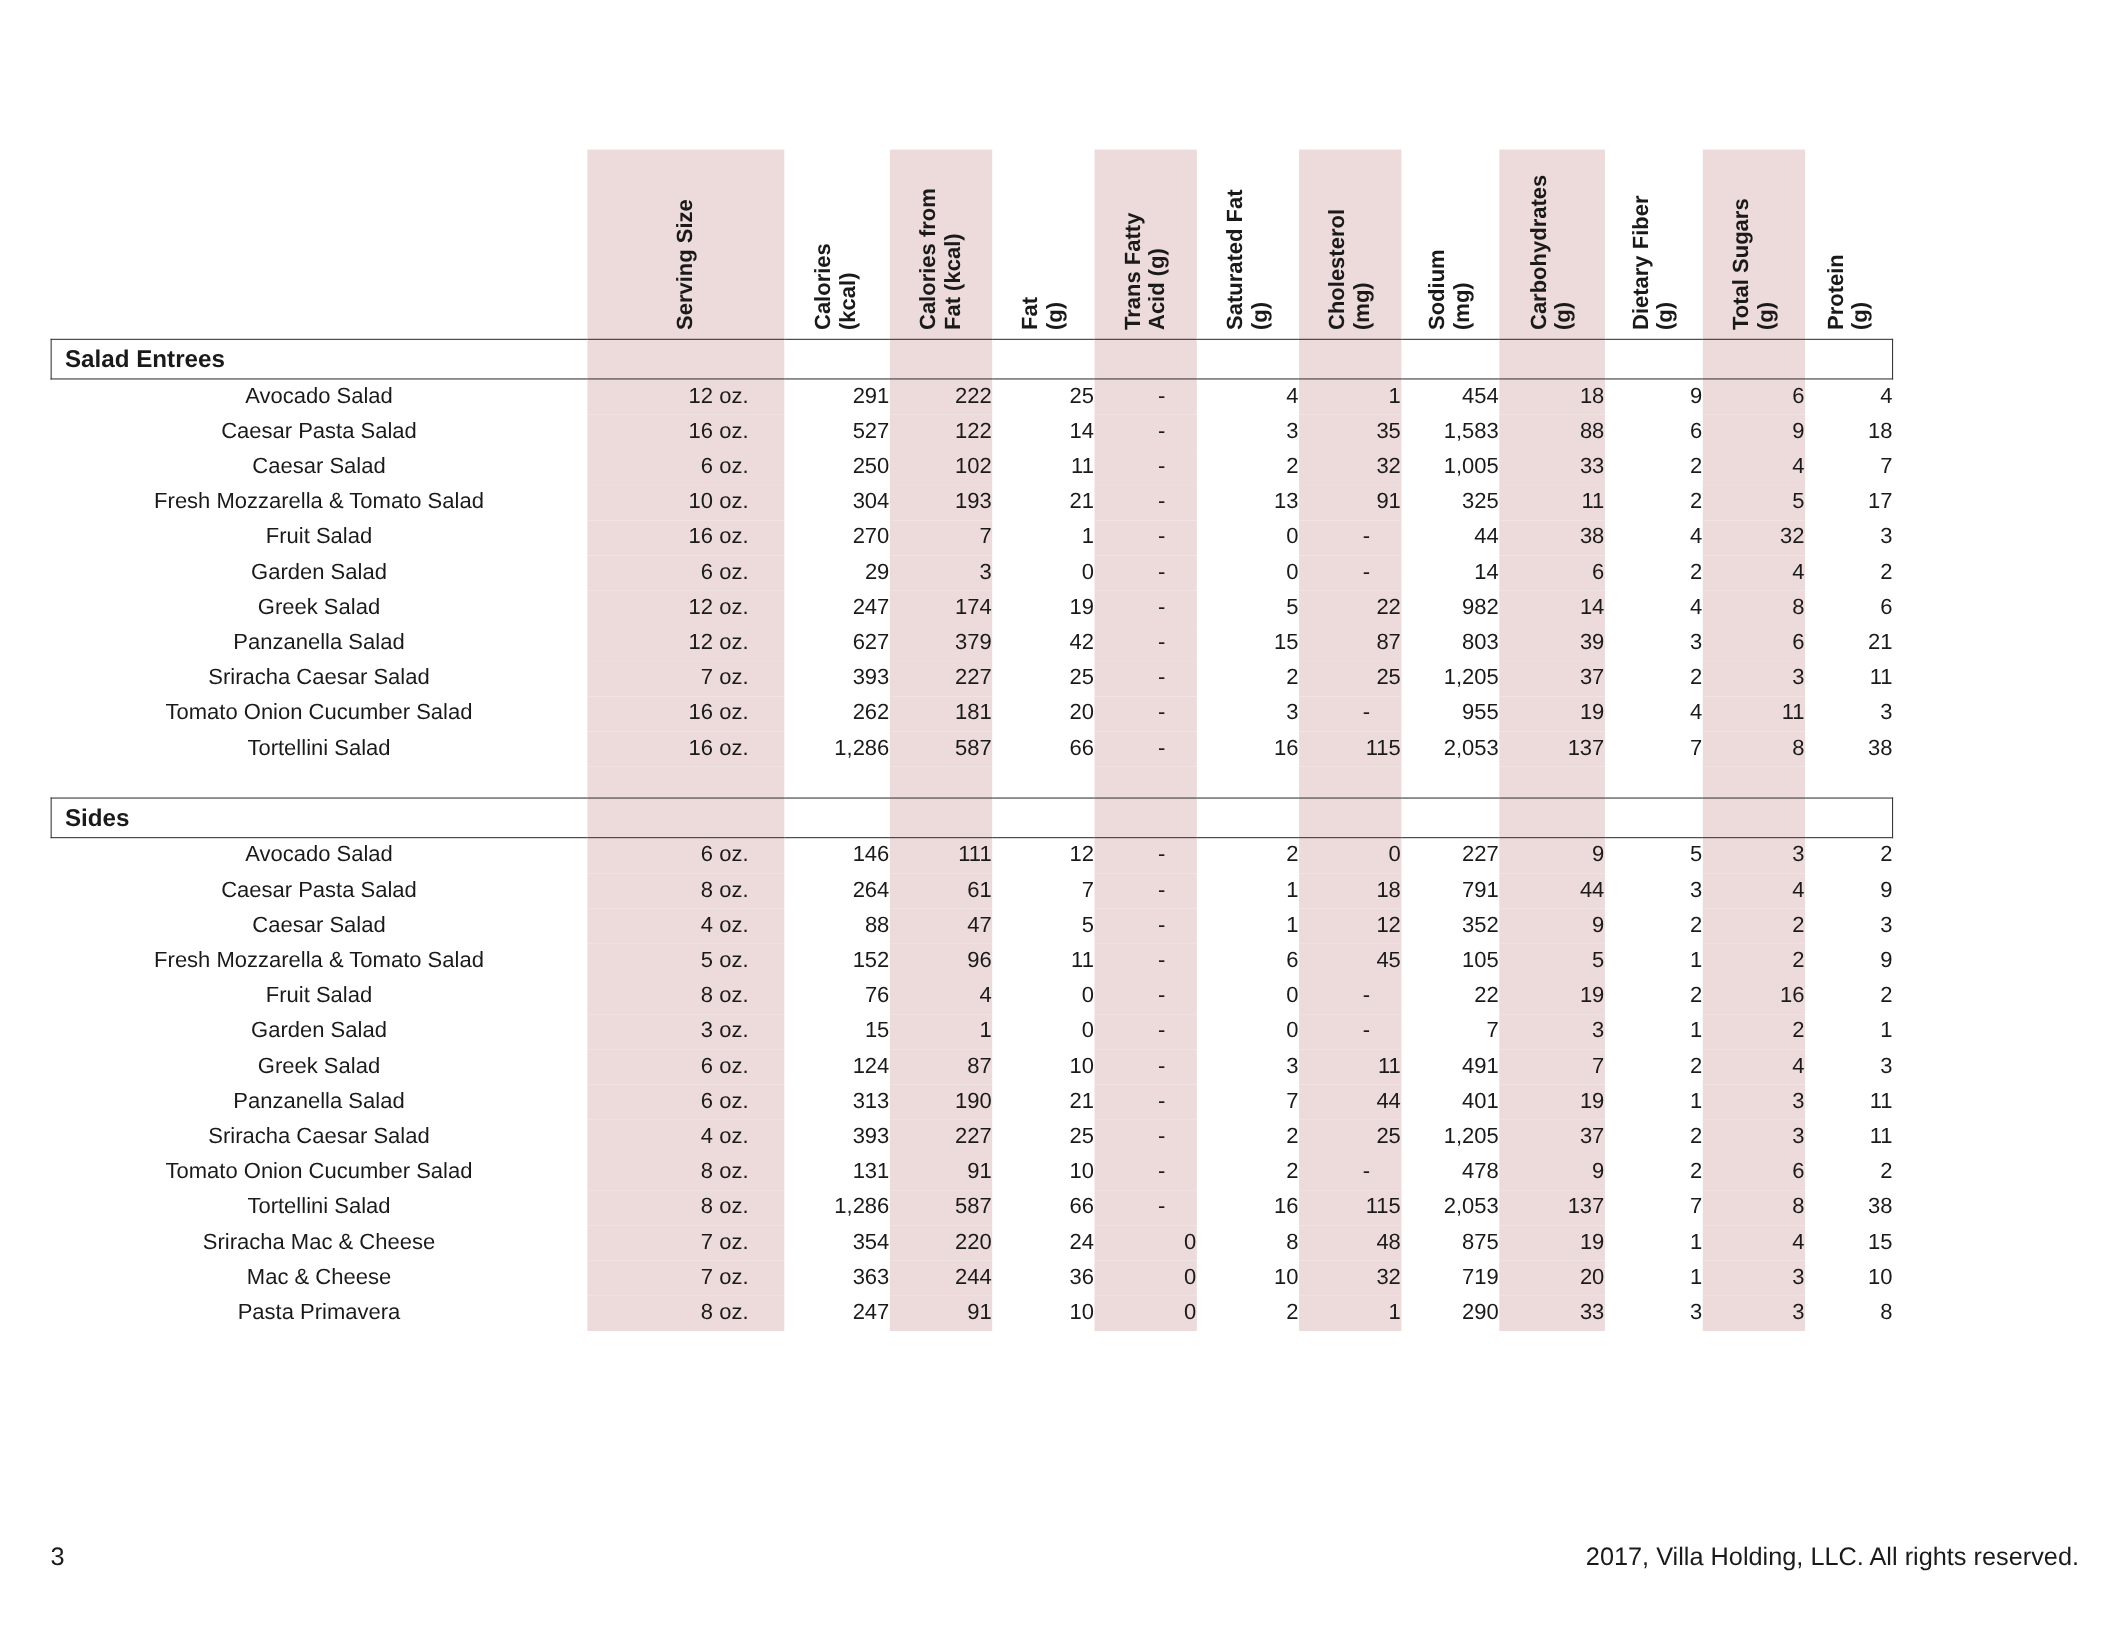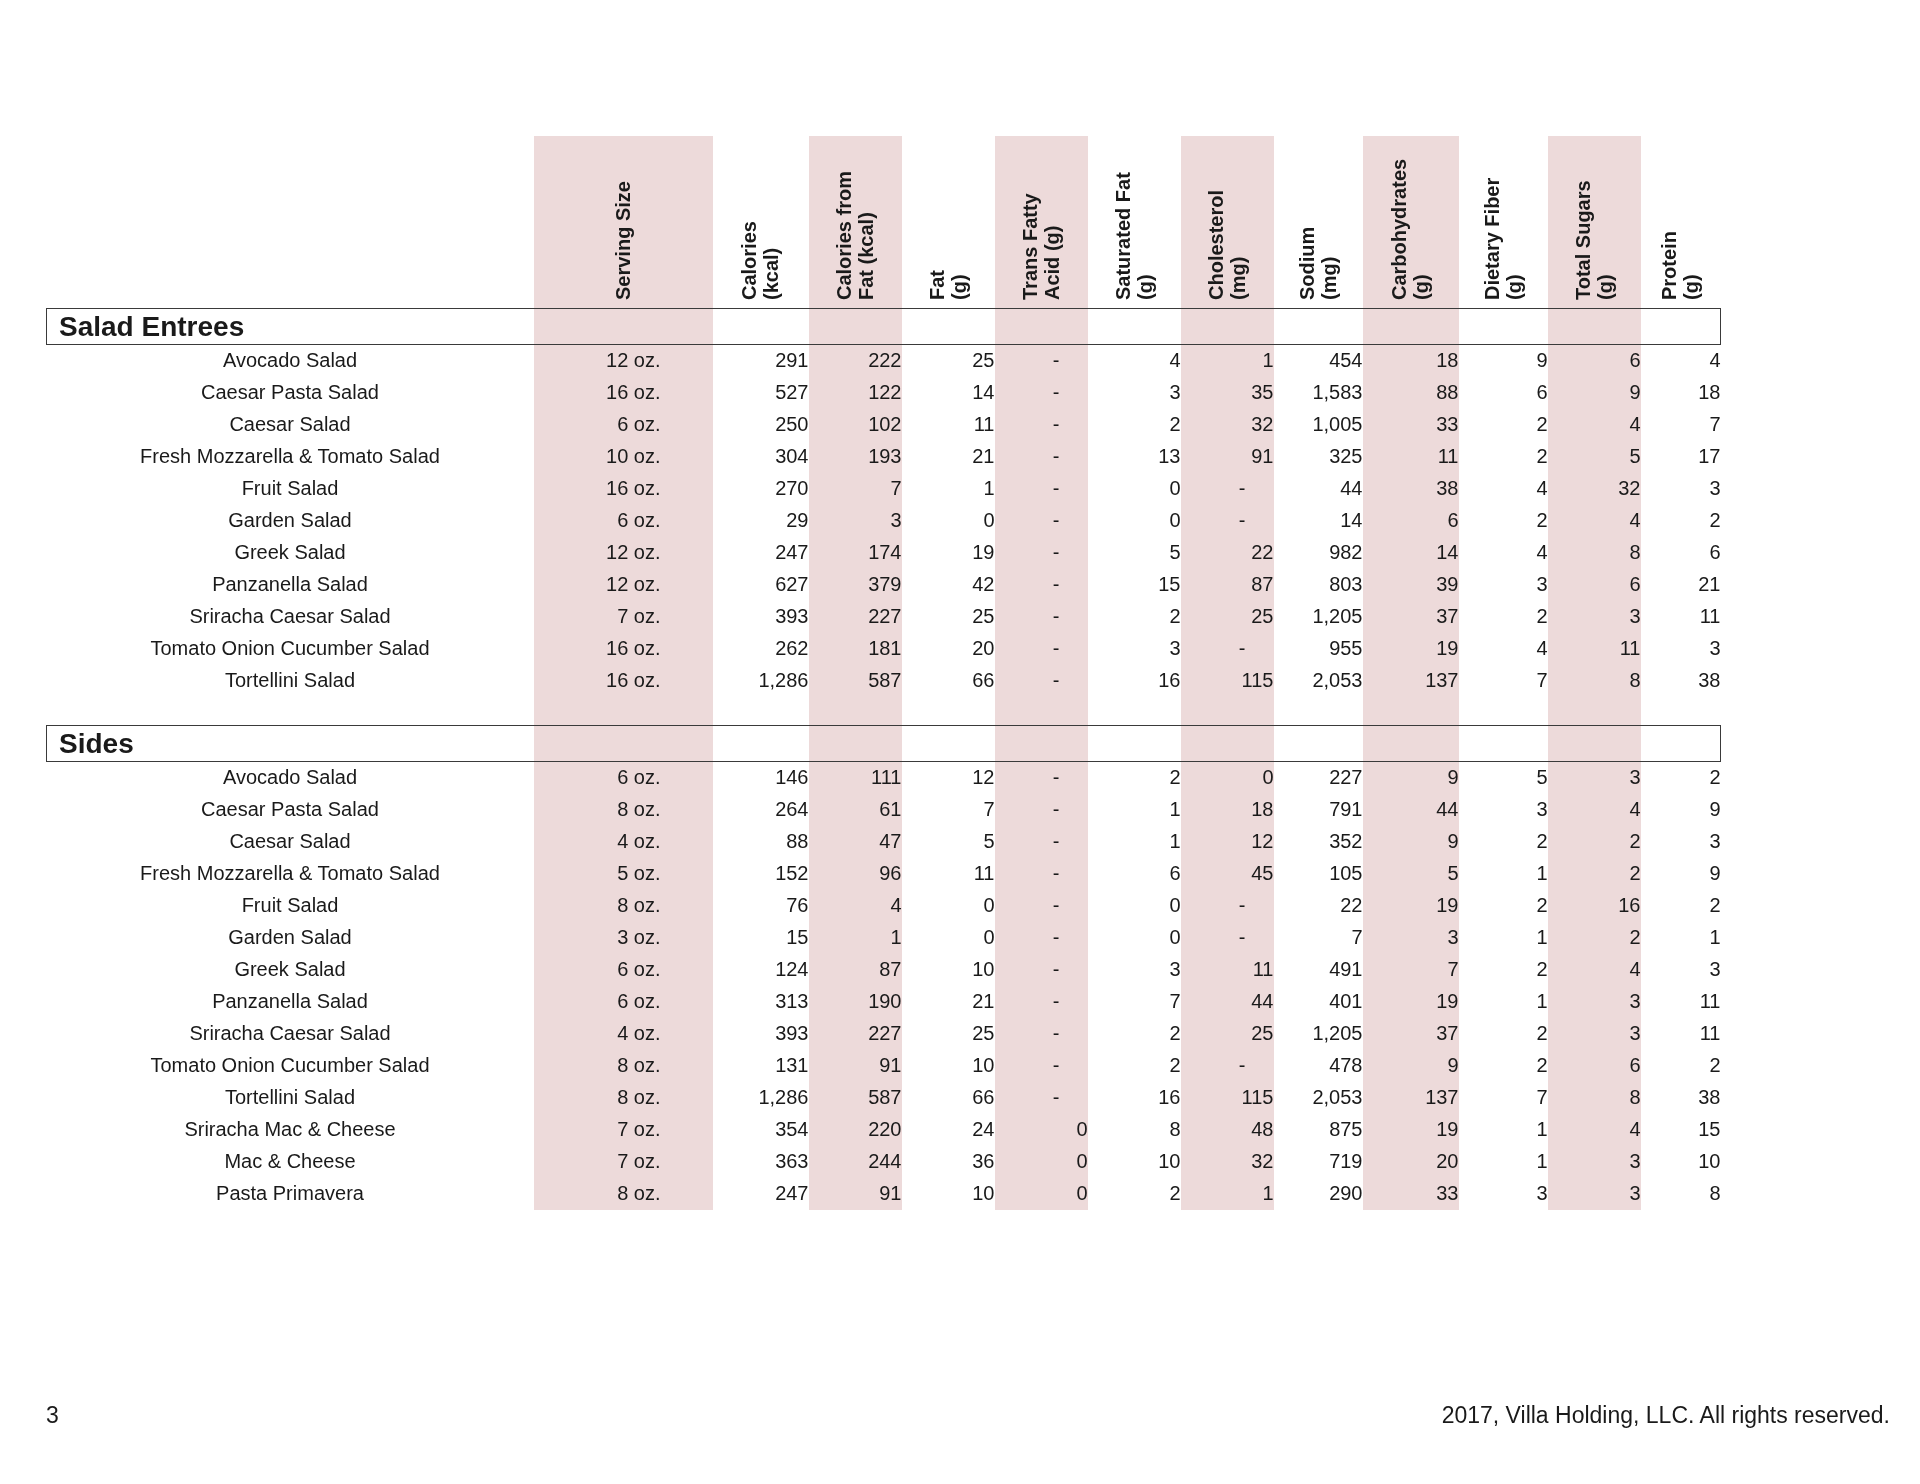--- a/index.html
+++ b/index.html
@@ -45,21 +45,21 @@
     white-space: pre-line;
     font-size: 20px;
     line-height: 1.12;
     text-align: left;
   }
   tr.section-row { height: 36px; }
   tr.section-row td {
     border-top: 1.5px solid #3a3a3a;
     border-bottom: 1.5px solid #3a3a3a;
     font-weight: bold;
-    font-size: 28px;
+    font-size: 22px;
     vertical-align: middle;
   }
   tr.section-row td:first-child { border-left: 1.5px solid #3a3a3a; padding-left: 12px; }
   tr.section-row td:last-child  { border-right: 1.5px solid #3a3a3a; }
   tr.gap-row { height: 29px; }
   tr.data-row { height: 32px; }
   tr.data-row td {
     font-size: 20px;
     vertical-align: middle;
     padding: 0;
@@ -67,21 +67,21 @@
   td.name {
     text-align: center;
     padding-left: 12px;
     overflow: hidden;
     white-space: nowrap;
   }
   td.val {
     text-align: right;
     padding-right: 10px;
   }
-  td.val.serving { padding-right: 52px; margin-left: 38px; }
+  td.val.serving { padding-right: 32px; margin-left: 38px; }
   td.val.dash    { padding-right: 28px; }
   .footer {
     position: absolute;
     left: 46px;
     right: 30px;
     top: 1402px;
     display: flex;
     justify-content: space-between;
     align-items: baseline;
     font-size: 23px;

